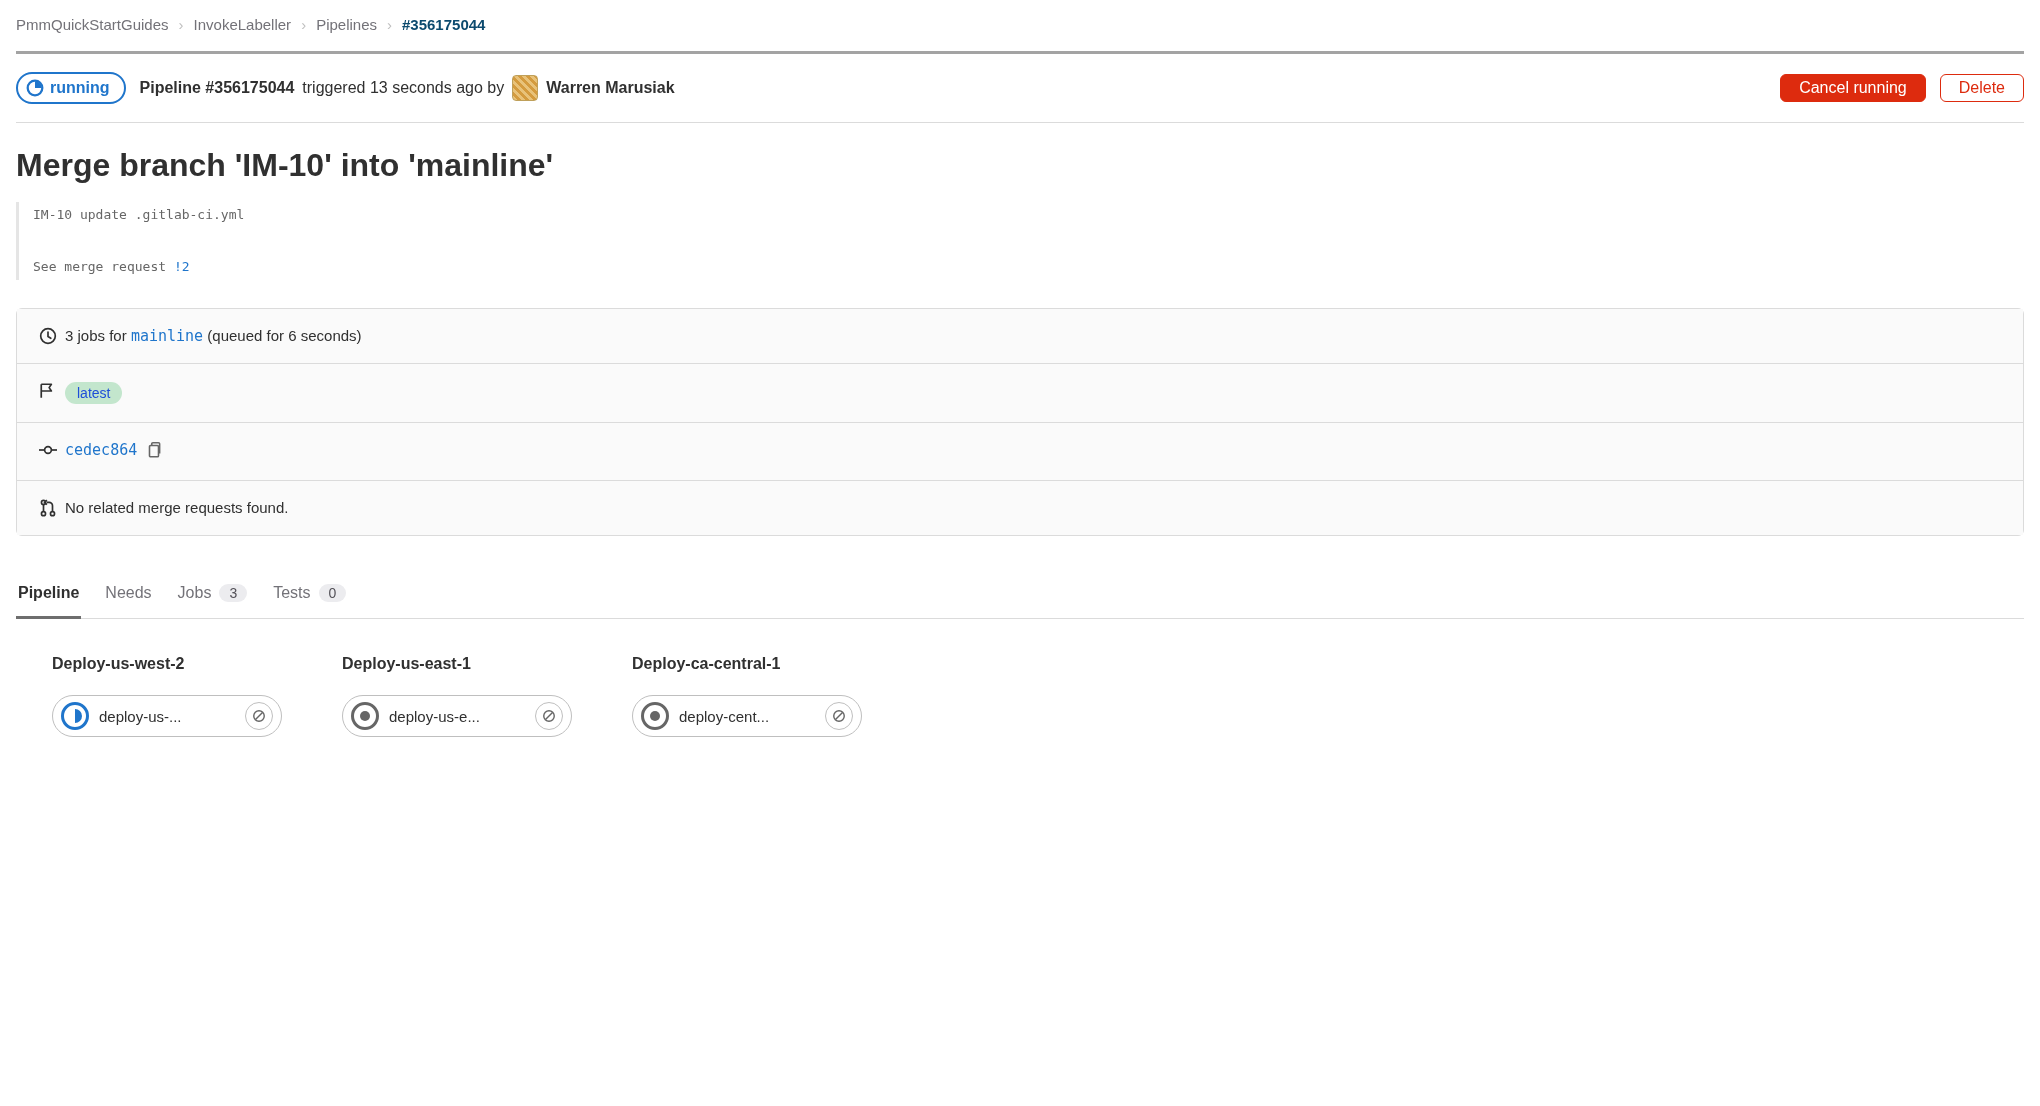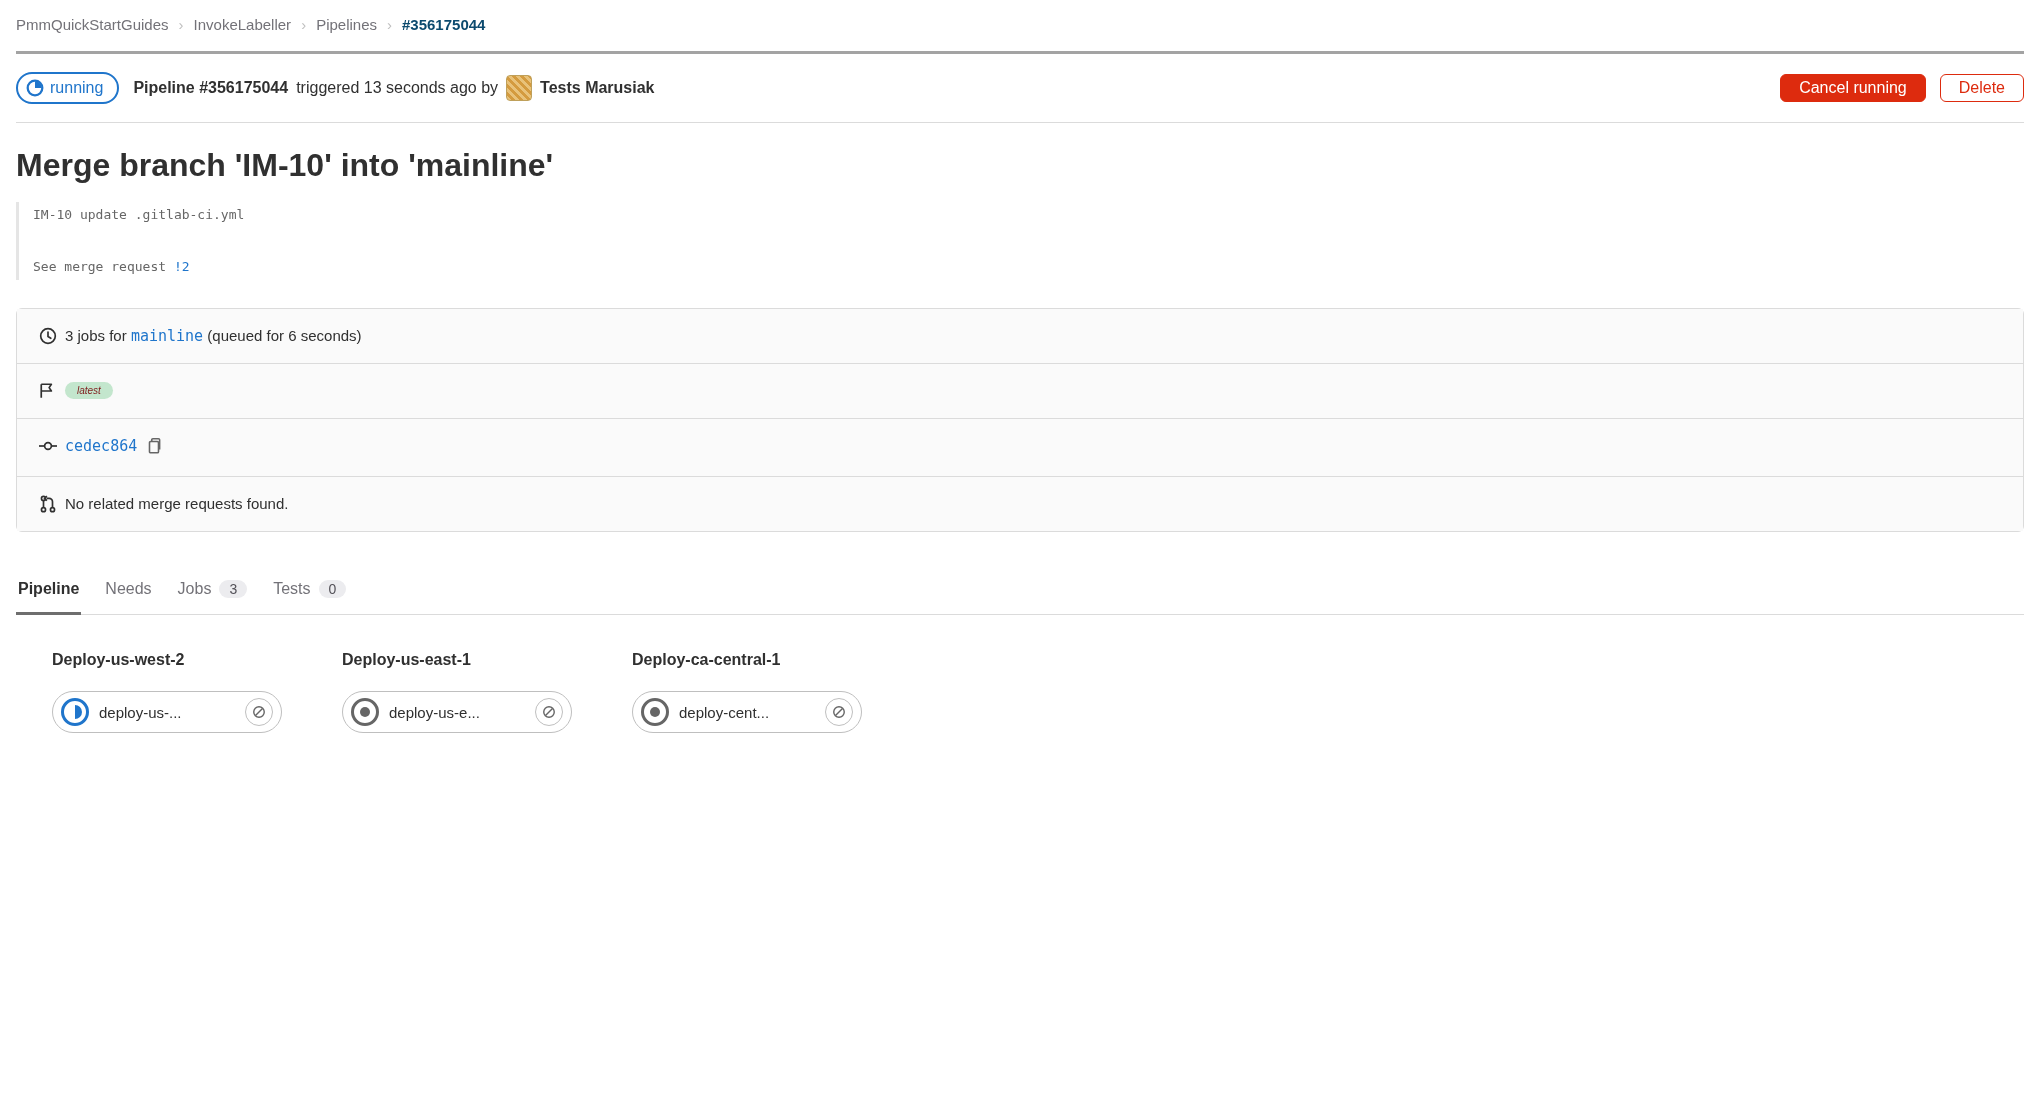--- a/index.html
+++ b/index.html
@@ -33,21 +33,21 @@
     padding: 18px 0;
     border-bottom: 1px solid #dbdbdb;
     gap: 14px;
   }
   .status-badge {
     display: inline-flex;
     align-items: center;
     gap: 6px;
     border: 2px solid #1f75cb;
     color: #1f75cb;
-    font-weight: 400;
+    font-weight: 700;
     border-radius: 22px;
     padding: 5px 14px 5px 8px;
     font-size: 16px;
   }
   .status-badge svg { width: 18px; height: 18px; }
   .pipeline-title { font-size: 16px; color: #303030; display:flex; align-items:center; gap:8px; }
   .pipeline-title strong { font-weight: 700; }
   .avatar {
     width: 26px; height: 26px;
     background: linear-gradient(45deg,#e8c27a 25%, #d49b3f 25%, #d49b3f 50%, #e8c27a 50%, #e8c27a 75%, #d49b3f 75%);
@@ -88,22 +88,22 @@
     display:flex; align-items:flex-start; gap:8px;
     padding: 18px 22px;
     border-bottom: 1px solid #dbdbdb;
     font-size:15px;
     background:#fafafa;
   }
   .info-row:last-child { border-bottom:none; }
   .info-row svg { width:18px; height:18px; flex-shrink:0; }
   .branch-link, .sha-link { color:#1f75cb; font-family: ui-monospace, SFMono-Regular, Menlo, monospace; }
   .tag-latest {
-    background:#c3e6cd; color:#7f1d1d;
-    padding: 3px 12px; border-radius: 14px; font-size:10px;font-style:italic;
+    background:#c3e6cd; color:#1d4ed8;
+    padding: 3px 12px; border-radius: 14px; font-size:14px;
   }
   .copy-icon { color:#666; cursor:pointer; }
 
   
   .tabs {
     display:flex; gap: 22px;
     border-bottom:1px solid #dbdbdb;
     margin-top: 34px;
   }
   .tab {
@@ -167,21 +167,21 @@
     <svg viewBox="0 0 16 16">
       <circle cx="8" cy="8" r="6.5" fill="none" stroke="#1f75cb" stroke-width="2"></circle>
       <path d="M8 2 A6 6 0 0 1 14 8 L8 8 Z" fill="#1f75cb"></path>
     </svg>
     <span>running</span>
   </span>
   <span class="pipeline-title">
     <strong>Pipeline #356175044</strong>
     <span>triggered 13 seconds ago by</span>
     <span class="avatar"></span>
-    <span class="author">Tests Marusiak</span>
+    <span class="author">Warren Marusiak</span>
   </span>
   <span class="spacer"></span>
   <button class="btn btn-danger-solid">Cancel running</button>
   <button class="btn btn-danger-outline">Delete</button>
 </div>
 
 <h1 class="commit-title">Merge branch 'IM-10' into 'mainline'</h1>
 <div class="commit-desc">
   <div>IM-10 update .gitlab-ci.yml</div>
   <br>

